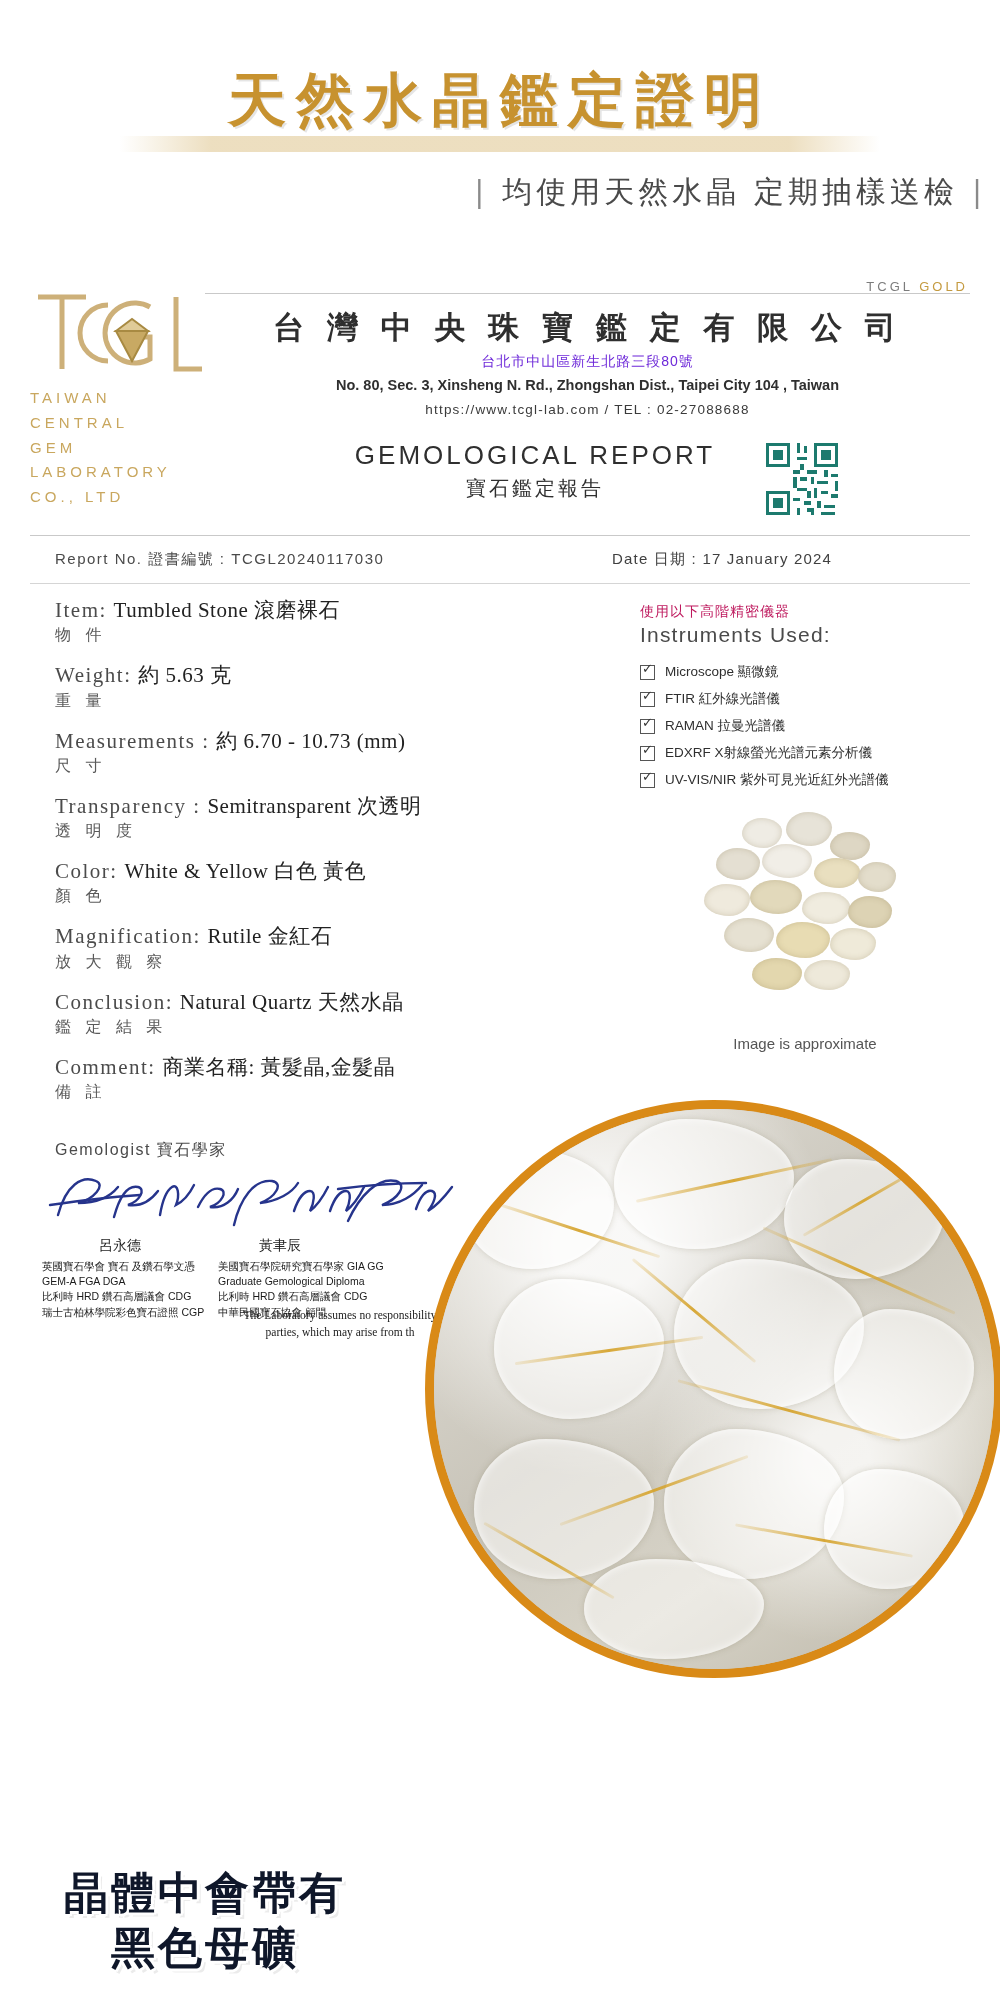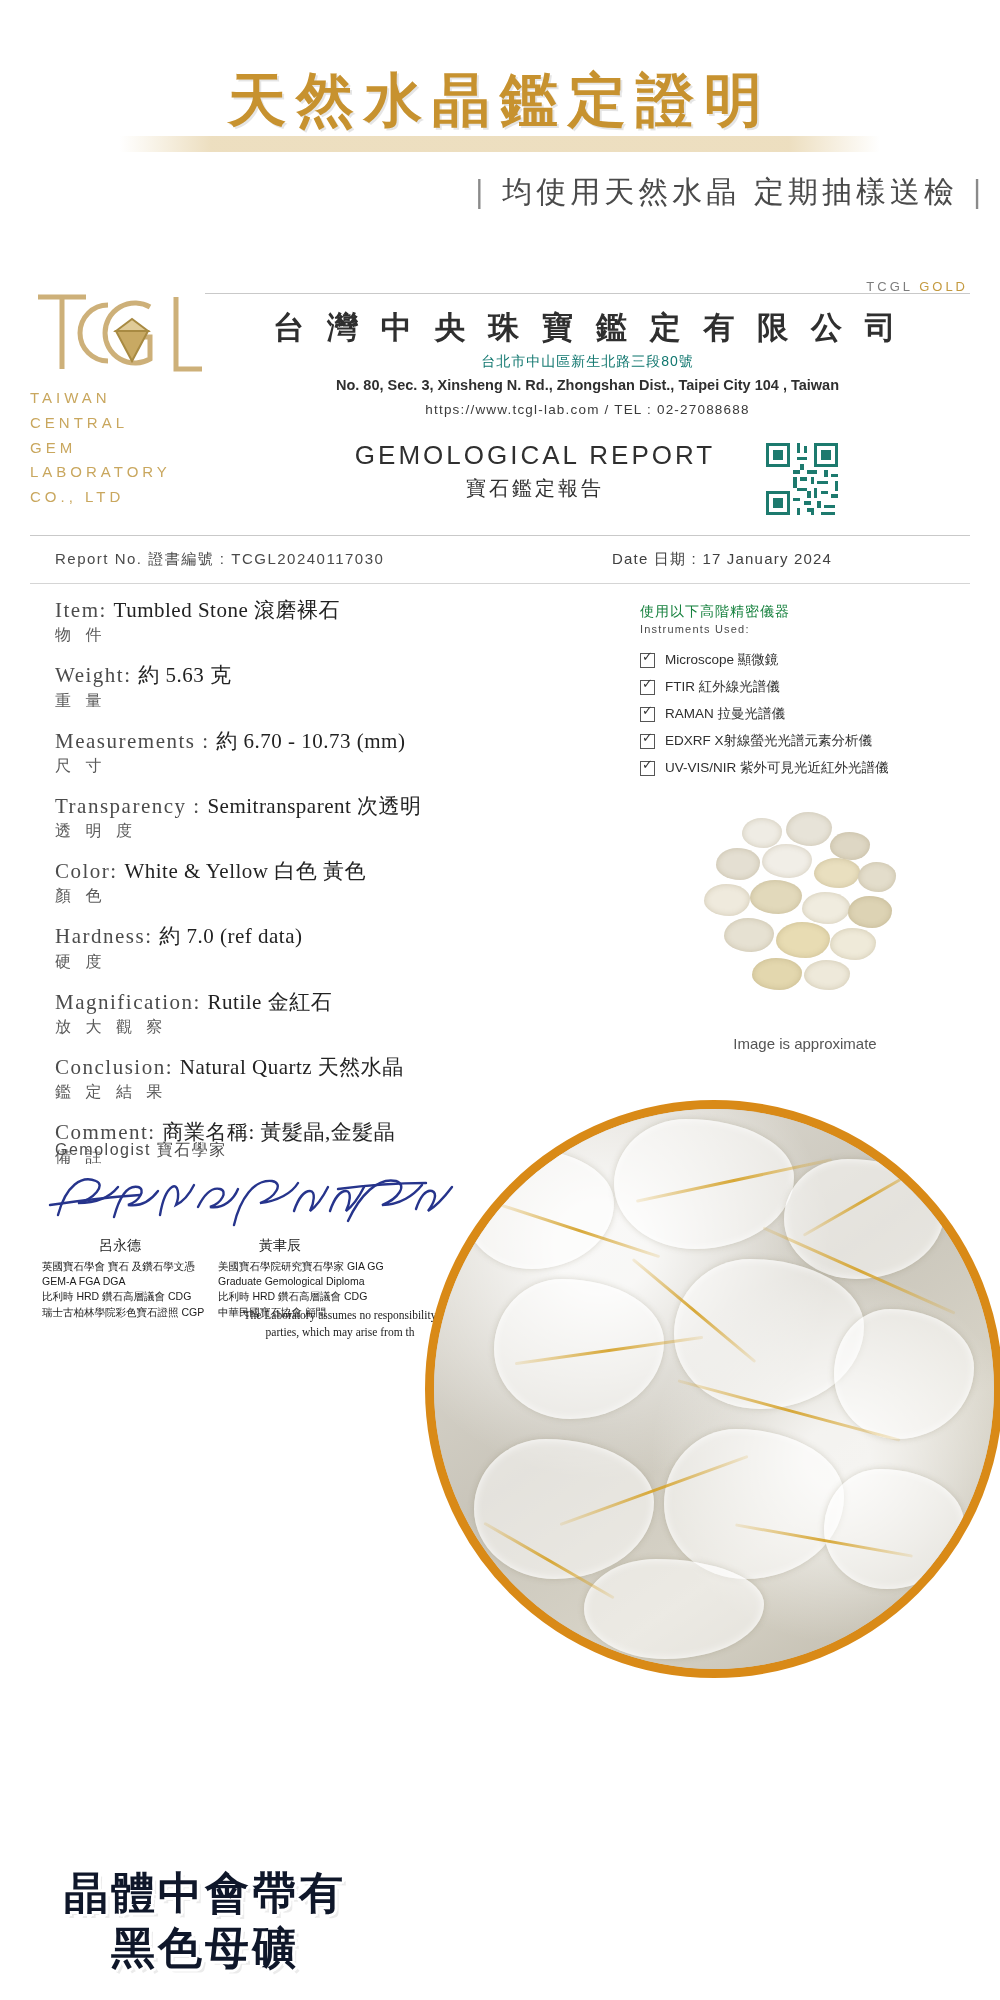--- a/index.html
+++ b/index.html
@@ -126,21 +126,21 @@
     color: #2f2f2f;
   }
   .addr-cn {
     position: absolute;
     top: 108px;
     left: 205px;
     width: 765px;
     text-align: center;
     font-size: 14px;
     letter-spacing: 1px;
-    color: #0f766e;
+    color: #6d28d9;
   }
   .addr-en {
     position: absolute;
     top: 132px;
     left: 205px;
     width: 765px;
     text-align: center;
     font-size: 14.5px;
     font-weight: bold;
     color: #2f2f2f;
@@ -249,25 +249,25 @@
 
   
   .instruments {
     position: absolute;
     top: 358px;
     left: 640px;
     width: 330px;
   }
   .instr-head-cn {
     font-size: 14px;
-    color: #15803d;
+    color: #be185d;
     letter-spacing: 1px;
   }
   .instr-head-en {
-    font-size: 11px;
+    font-size: 21px;
     color: #4a4a4a;
     letter-spacing: 1.2px;
     margin-top: 2px;
   }
   .instr-list { margin-top: 16px; }
   .instr-item {
     display: flex;
     align-items: center;
     margin-bottom: 9px;
     font-size: 13.5px;
@@ -551,24 +551,20 @@
     </div>
     <div class="field">
       <div class="field-line"><span>Transparency :</span> <span class="val">Semitransparent 次透明</span></div>
       <div class="field-cn">透 明 度</div>
     </div>
     <div class="field">
       <div class="field-line"><span>Color:</span> <span class="val">White &amp; Yellow 白色 黃色</span></div>
       <div class="field-cn">顏 色</div>
     </div>
     <div class="field">
-      <div class="field-line"><span>Hardness:</span> <span class="val">約 7.0 (ref data)</span></div>
-      <div class="field-cn">硬 度</div>
-    </div>
-    <div class="field">
       <div class="field-line"><span>Magnification:</span> <span class="val">Rutile 金紅石</span></div>
       <div class="field-cn">放 大 觀 察</div>
     </div>
     <div class="field">
       <div class="field-line"><span>Conclusion:</span> <span class="val">Natural Quartz 天然水晶</span></div>
       <div class="field-cn">鑑 定 結 果</div>
     </div>
     <div class="field">
       <div class="field-line"><span>Comment:</span> <span class="val">商業名稱: 黃髮晶,金髮晶</span></div>
       <div class="field-cn">備 註</div>

